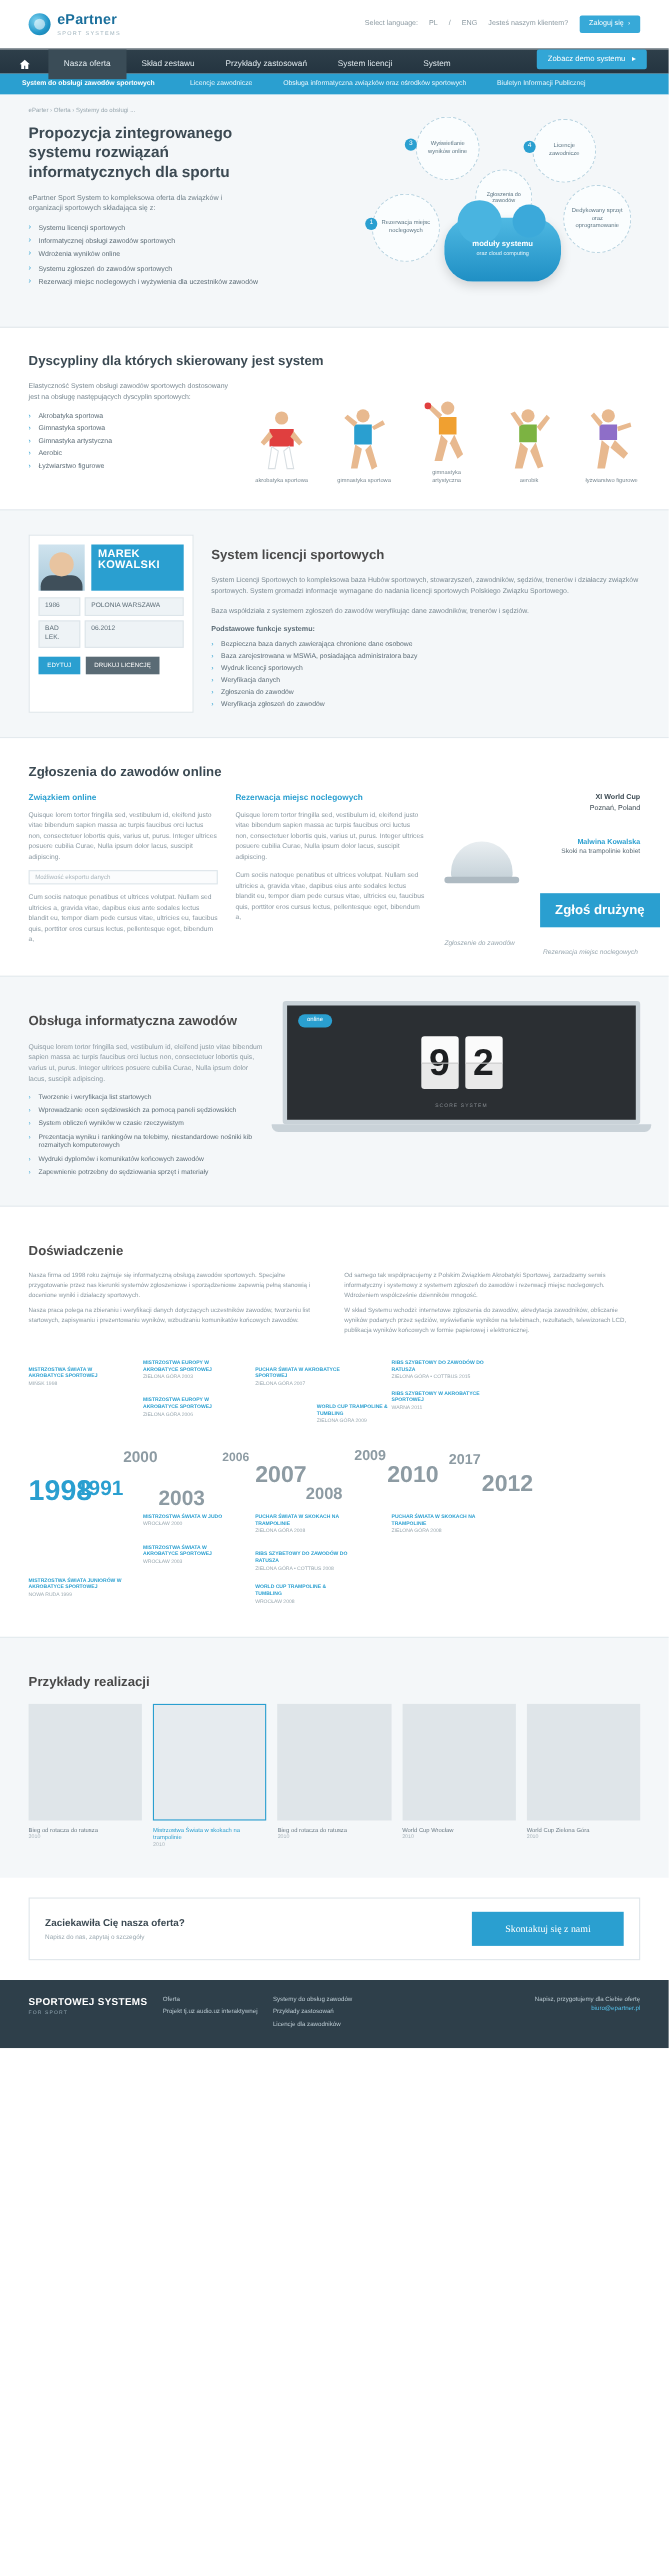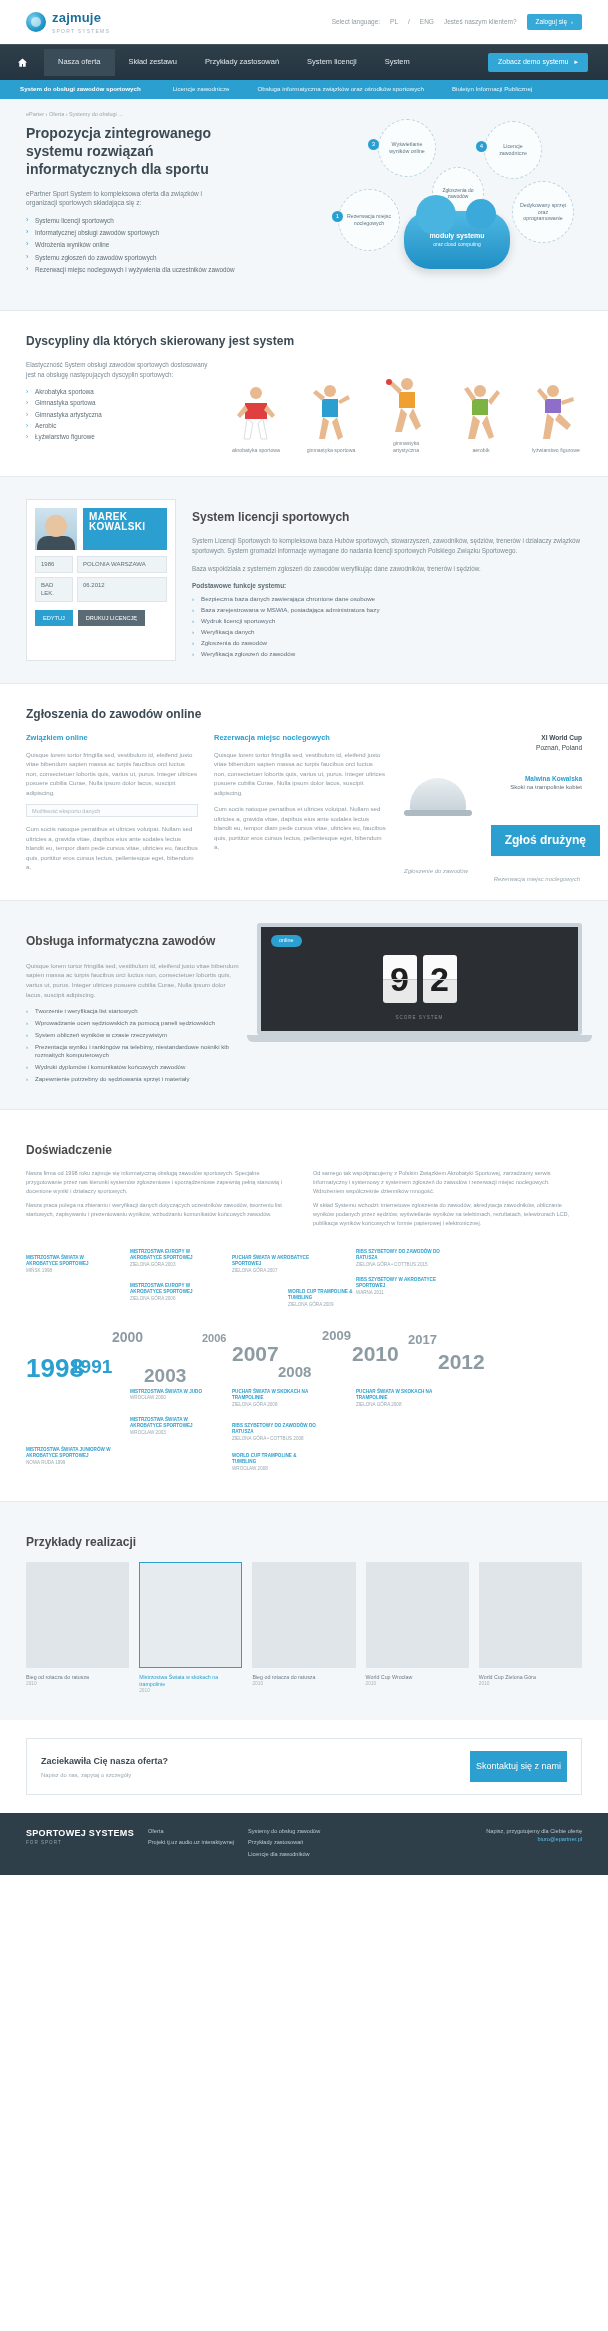--- a/index.html
+++ b/index.html
@@ -32,21 +32,21 @@
   .lang-sel { color:#8d9ba3; }
   .btn-login {
     background:#37a9d8; color:#fff; border-radius:2px; padding:3px 9px;
     font-size:6.5px; display:inline-flex; align-items:center; gap:4px;
   }
   .btn-login .chev { font-size:6px; }
 
   
   .nav {
     background: linear-gradient(#2e3f4a, #243440);
-    height:36px; display:flex; align-items:center; padding:0 0 0 0;
+    height:23px; display:flex; align-items:flex-start; padding:0 0 0 0;
     border-top:1px solid #46555f;
   }
   .nav-home {
     width:44px; height:27px; display:flex; align-items:center; justify-content:center;
   }
   .nav-home svg { width:11px; height:11px; fill:#ffffff; }
   .nav ul { list-style:none; display:flex; margin:0; padding:0; height:27px; align-items:center; }
   .nav li { color:#dfe8ed; font-size:7.5px; padding:0 14px; height:27px; display:flex; align-items:center; }
   .nav li.active { background:#3a4c57; }
   .nav-cta {
@@ -215,41 +215,41 @@
   .thumb { height:106px; background:#dfe5e9; }
   .real-item.sel .thumb { background:#e6ebef; border:1px solid #2a9fd0; }
   .real-cap { font-size:5.3px; color:#6c7b85; margin-top:6px; line-height:1.35; }
   .real-cap .yr2 { display:block; color:#a9b5bc; font-size:4.8px; }
   .real-item.sel .real-cap { color:#2a9fd0; }
 
   
   .cta { border:1px solid #dfe6ea; margin:18px 26px; padding:12px 14px; display:flex; align-items:center; }
   .cta h3 { font-size:9px; color:#3c4a53; margin:0 0 3px 0; }
   .cta p { font-size:5.8px; color:#9aa8b0; margin:0; }
-  .btn-big { margin-left:auto; background:#2a9fd0; color:#fff; font-size:9px; padding:9px 6px; }
+  .btn-big { margin-left:auto; background:#2a9fd0; color:#fff; font-size:9px; padding:9px 30px;font-family:Liberation Serif, serif; }
 
   
   .footer { background:#2e3f4a; padding:14px 26px; display:flex; gap:14px; align-items:flex-start; }
   .f-logo .m { color:#fff; font-size:9px; font-weight:bold; letter-spacing:.3px; }
   .f-logo .s { color:#8fa3ae; font-size:4.6px; letter-spacing:1px; }
   .f-col { font-size:5.6px; color:#b9c8d0; }
   .f-col a { display:block; color:#b9c8d0; margin-bottom:3px; text-decoration:none; }
   .f-right { margin-left:auto; text-align:right; font-size:5.6px; color:#b9c8d0; }
   .f-right .mail { color:#55c0ea; }
 </style>
 </head>
 <body>
 
 <div class="page">
 
   <div class="topbar">
     <div class="logo">
       <div class="logo-mark"></div>
       <div>
-        <div class="logo-text-main">zajmuje</div>
+        <div class="logo-text-main">ePartner</div>
         <div class="logo-text-sub">SPORT SYSTEMS</div>
       </div>
     </div>
     <div class="topbar-right">
       <span class="lang-sel">Select language:</span>
       <span>PL</span>
       <span>/</span>
       <span>ENG</span>
       <span>Jesteś naszym klientem?</span>
       <span class="btn-login">

